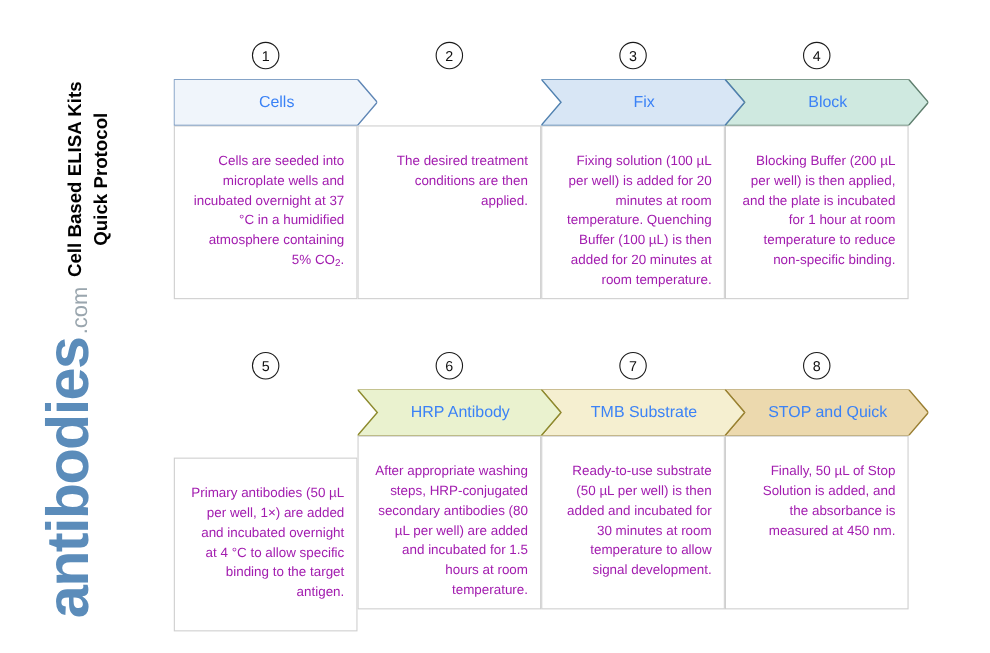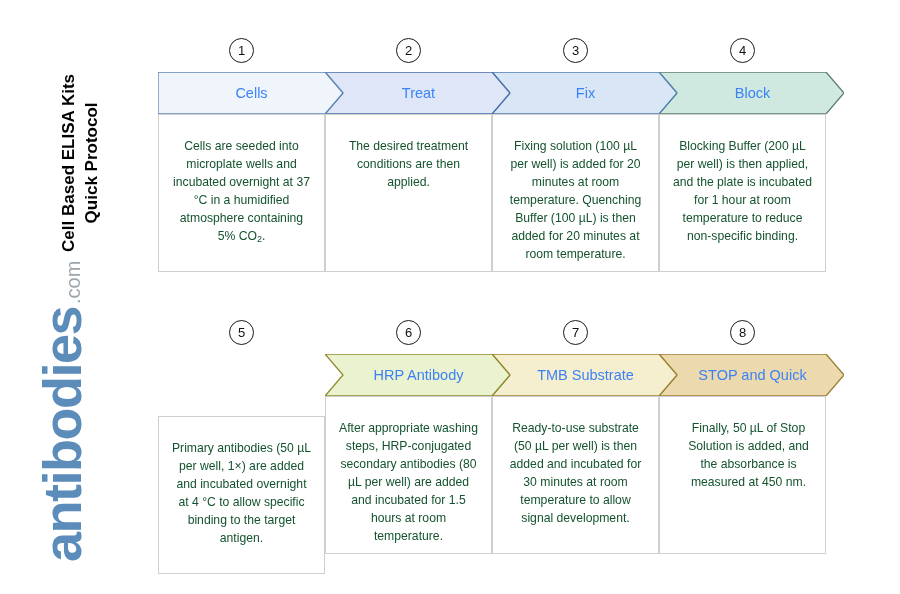--- a/index.html
+++ b/index.html
@@ -95,22 +95,22 @@
     border:1px solid #cfcfcf;
     background:#ffffff;
     display:flex;
     align-items:flex-start;
     justify-content:center;
     padding:22px 11px 10px 11px;
   }
   .desc-text{
     font-size:12.2px;
     line-height:1.48;
-    color:#14532d;
-    text-align:center;
+    color:#a21caf;
+    text-align:right;
   }
   sub{font-size:9px;vertical-align:baseline;position:relative;top:2px;}
 </style>
 </head>
 <body>
 
 <div class="stage">
 
   <div class="side-title">
     <span>Cell Based ELISA Kits</span>
@@ -129,26 +129,20 @@
         <div class="num-circle" style="left: 405px;">3</div>
         <div class="num-circle" style="left: 572px;">4</div>
       </div>
     <div class="chevrons" id="chevs-1">
         <div class="chev" style="left: 0px; width: 185px; z-index: 4;">
           <svg viewBox="0 0 185 42" preserveAspectRatio="none">
             <path d="M0,0 L167,0 L185,21 L167,42 L0,42 Z" fill="#f0f5fb" stroke="#5f86b5" stroke-width="1.3"></path>
           </svg>
           <span class="chev-label">Cells</span>
         </div>
-        <div class="chev" style="left: 167px; width: 185px; z-index: 3;">
-          <svg viewBox="0 0 185 42" preserveAspectRatio="none">
-            <path d="M0,0 L167,0 L185,21 L167,42 L0,42 L18,21 Z" fill="#dee6f7" stroke="#4a6fa8" stroke-width="1.3"></path>
-          </svg>
-          <span class="chev-label">Treat</span>
-        </div>
         <div class="chev" style="left: 334px; width: 185px; z-index: 2;">
           <svg viewBox="0 0 185 42" preserveAspectRatio="none">
             <path d="M0,0 L167,0 L185,21 L167,42 L0,42 L18,21 Z" fill="#d8e6f5" stroke="#5081b0" stroke-width="1.3"></path>
           </svg>
           <span class="chev-label">Fix</span>
         </div>
         <div class="chev" style="left: 501px; width: 185px; z-index: 1;">
           <svg viewBox="0 0 185 42" preserveAspectRatio="none">
             <path d="M0,0 L167,0 L185,21 L167,42 L0,42 L18,21 Z" fill="#cfe9e0" stroke="#5f7f6e" stroke-width="1.3"></path>
           </svg>

